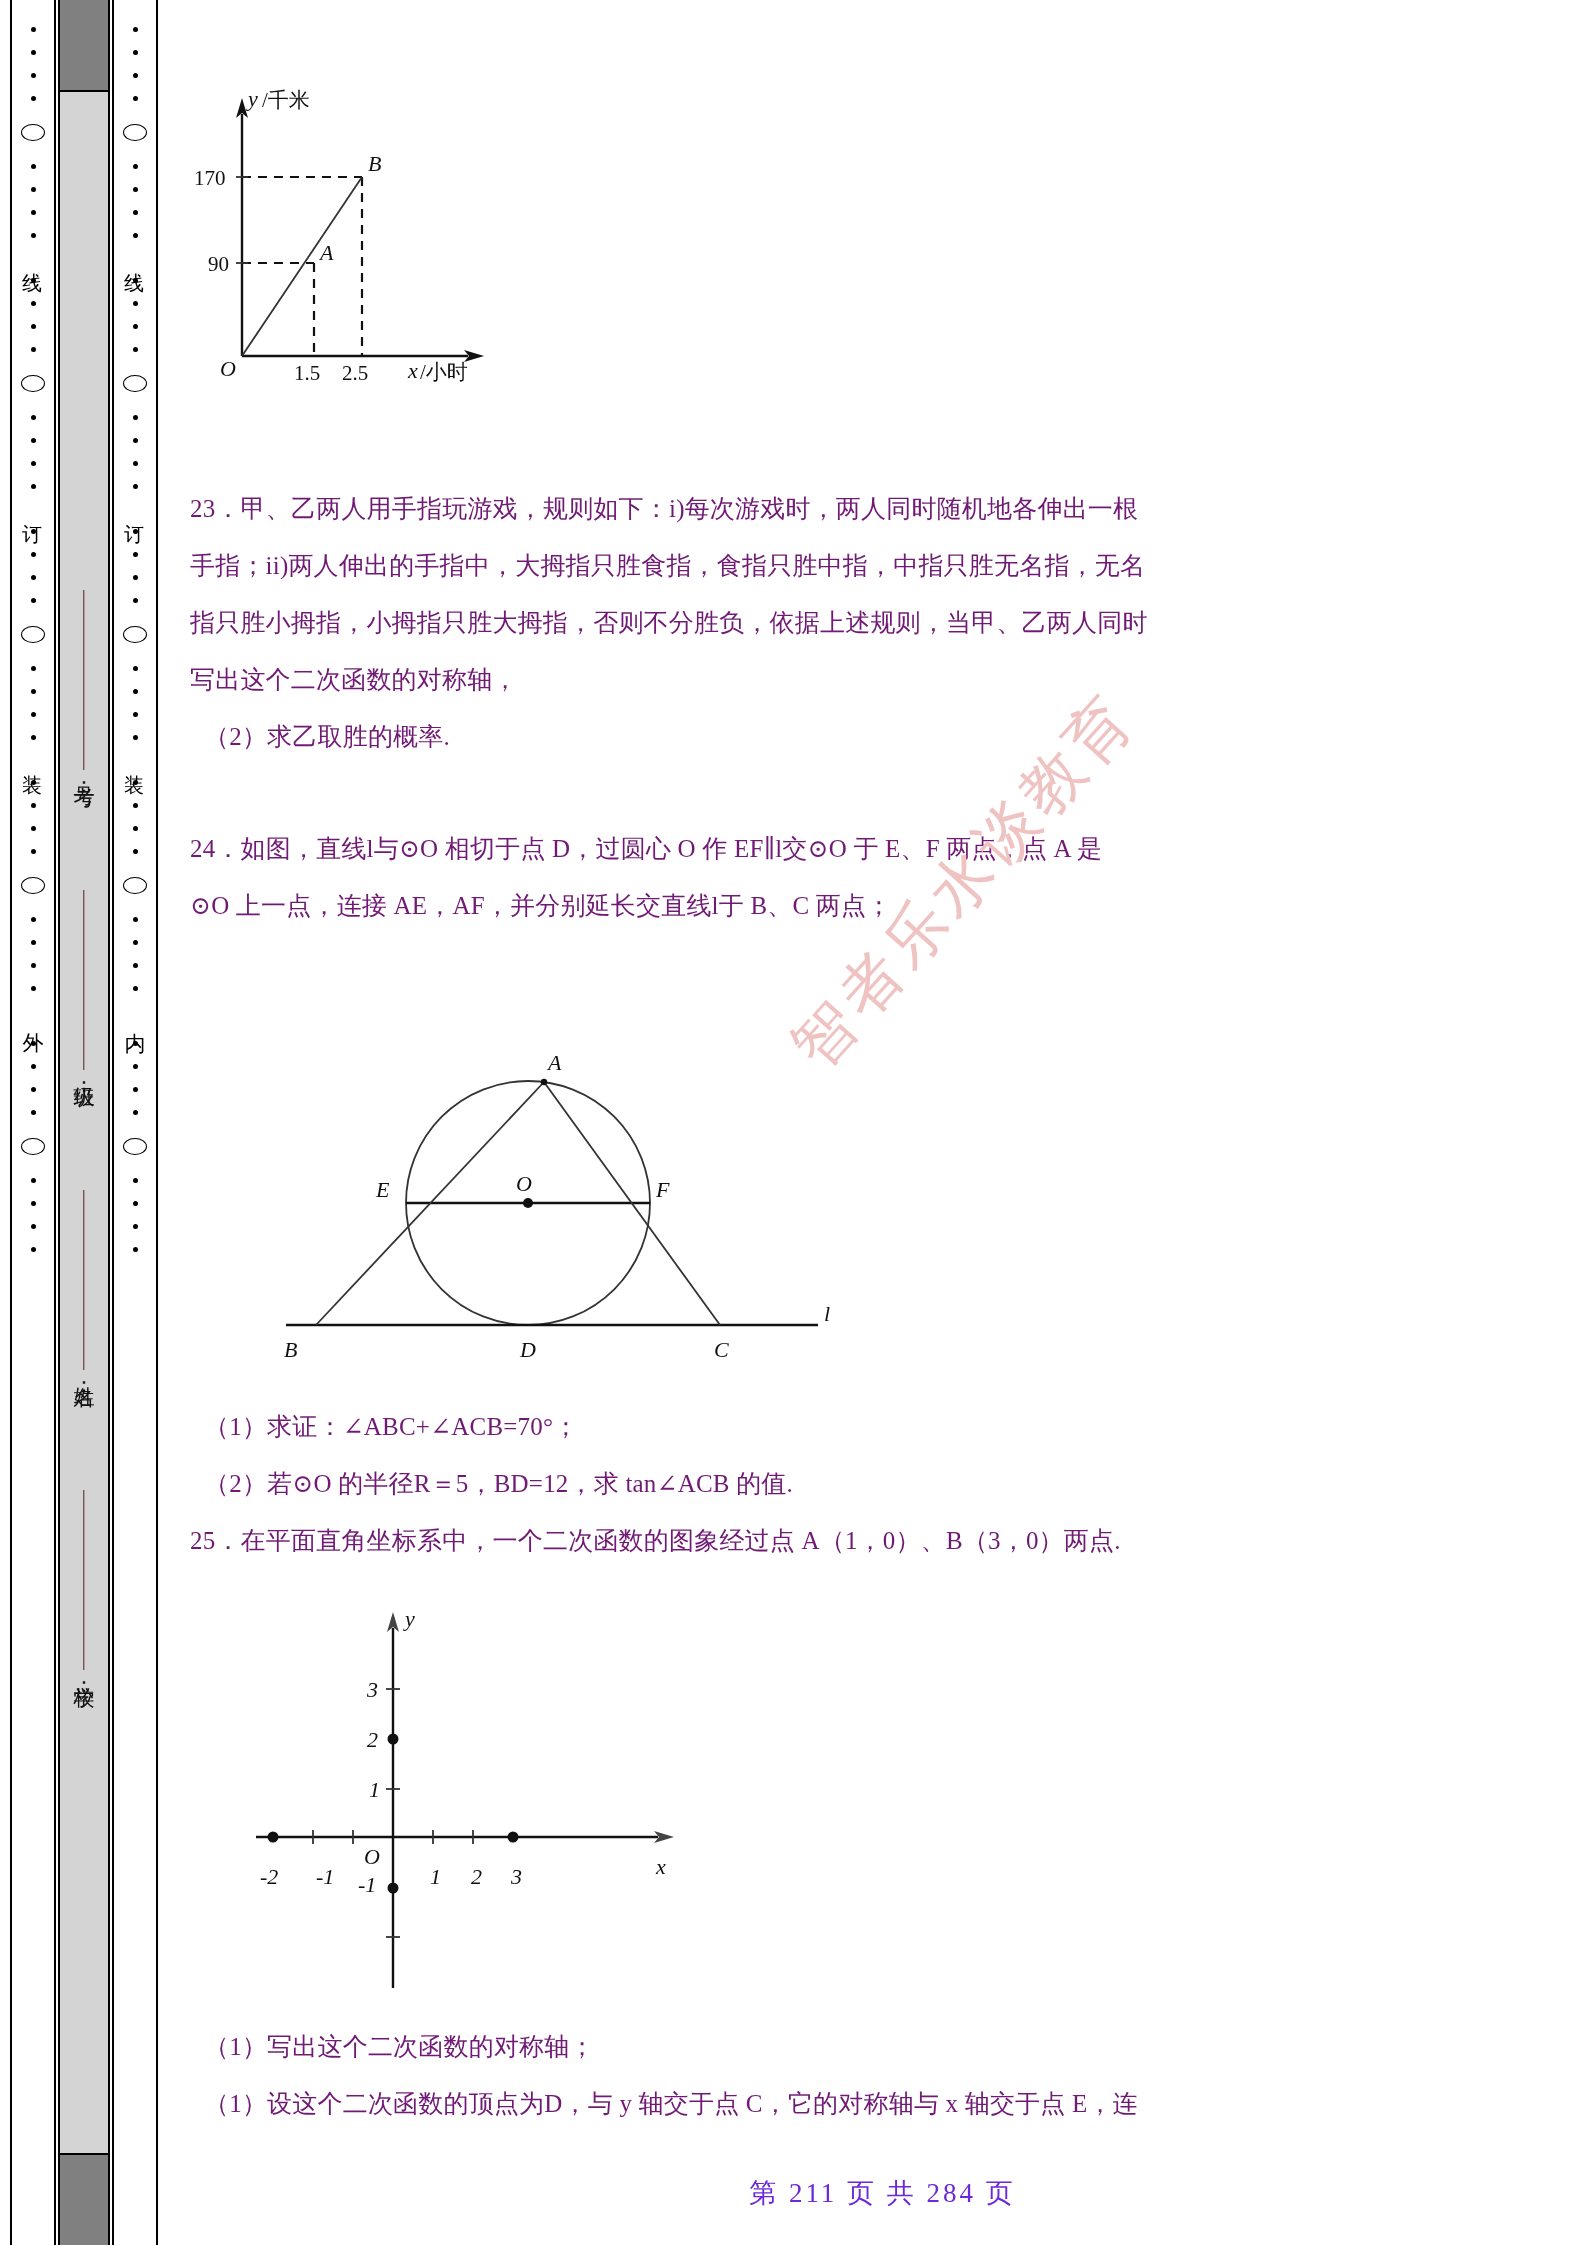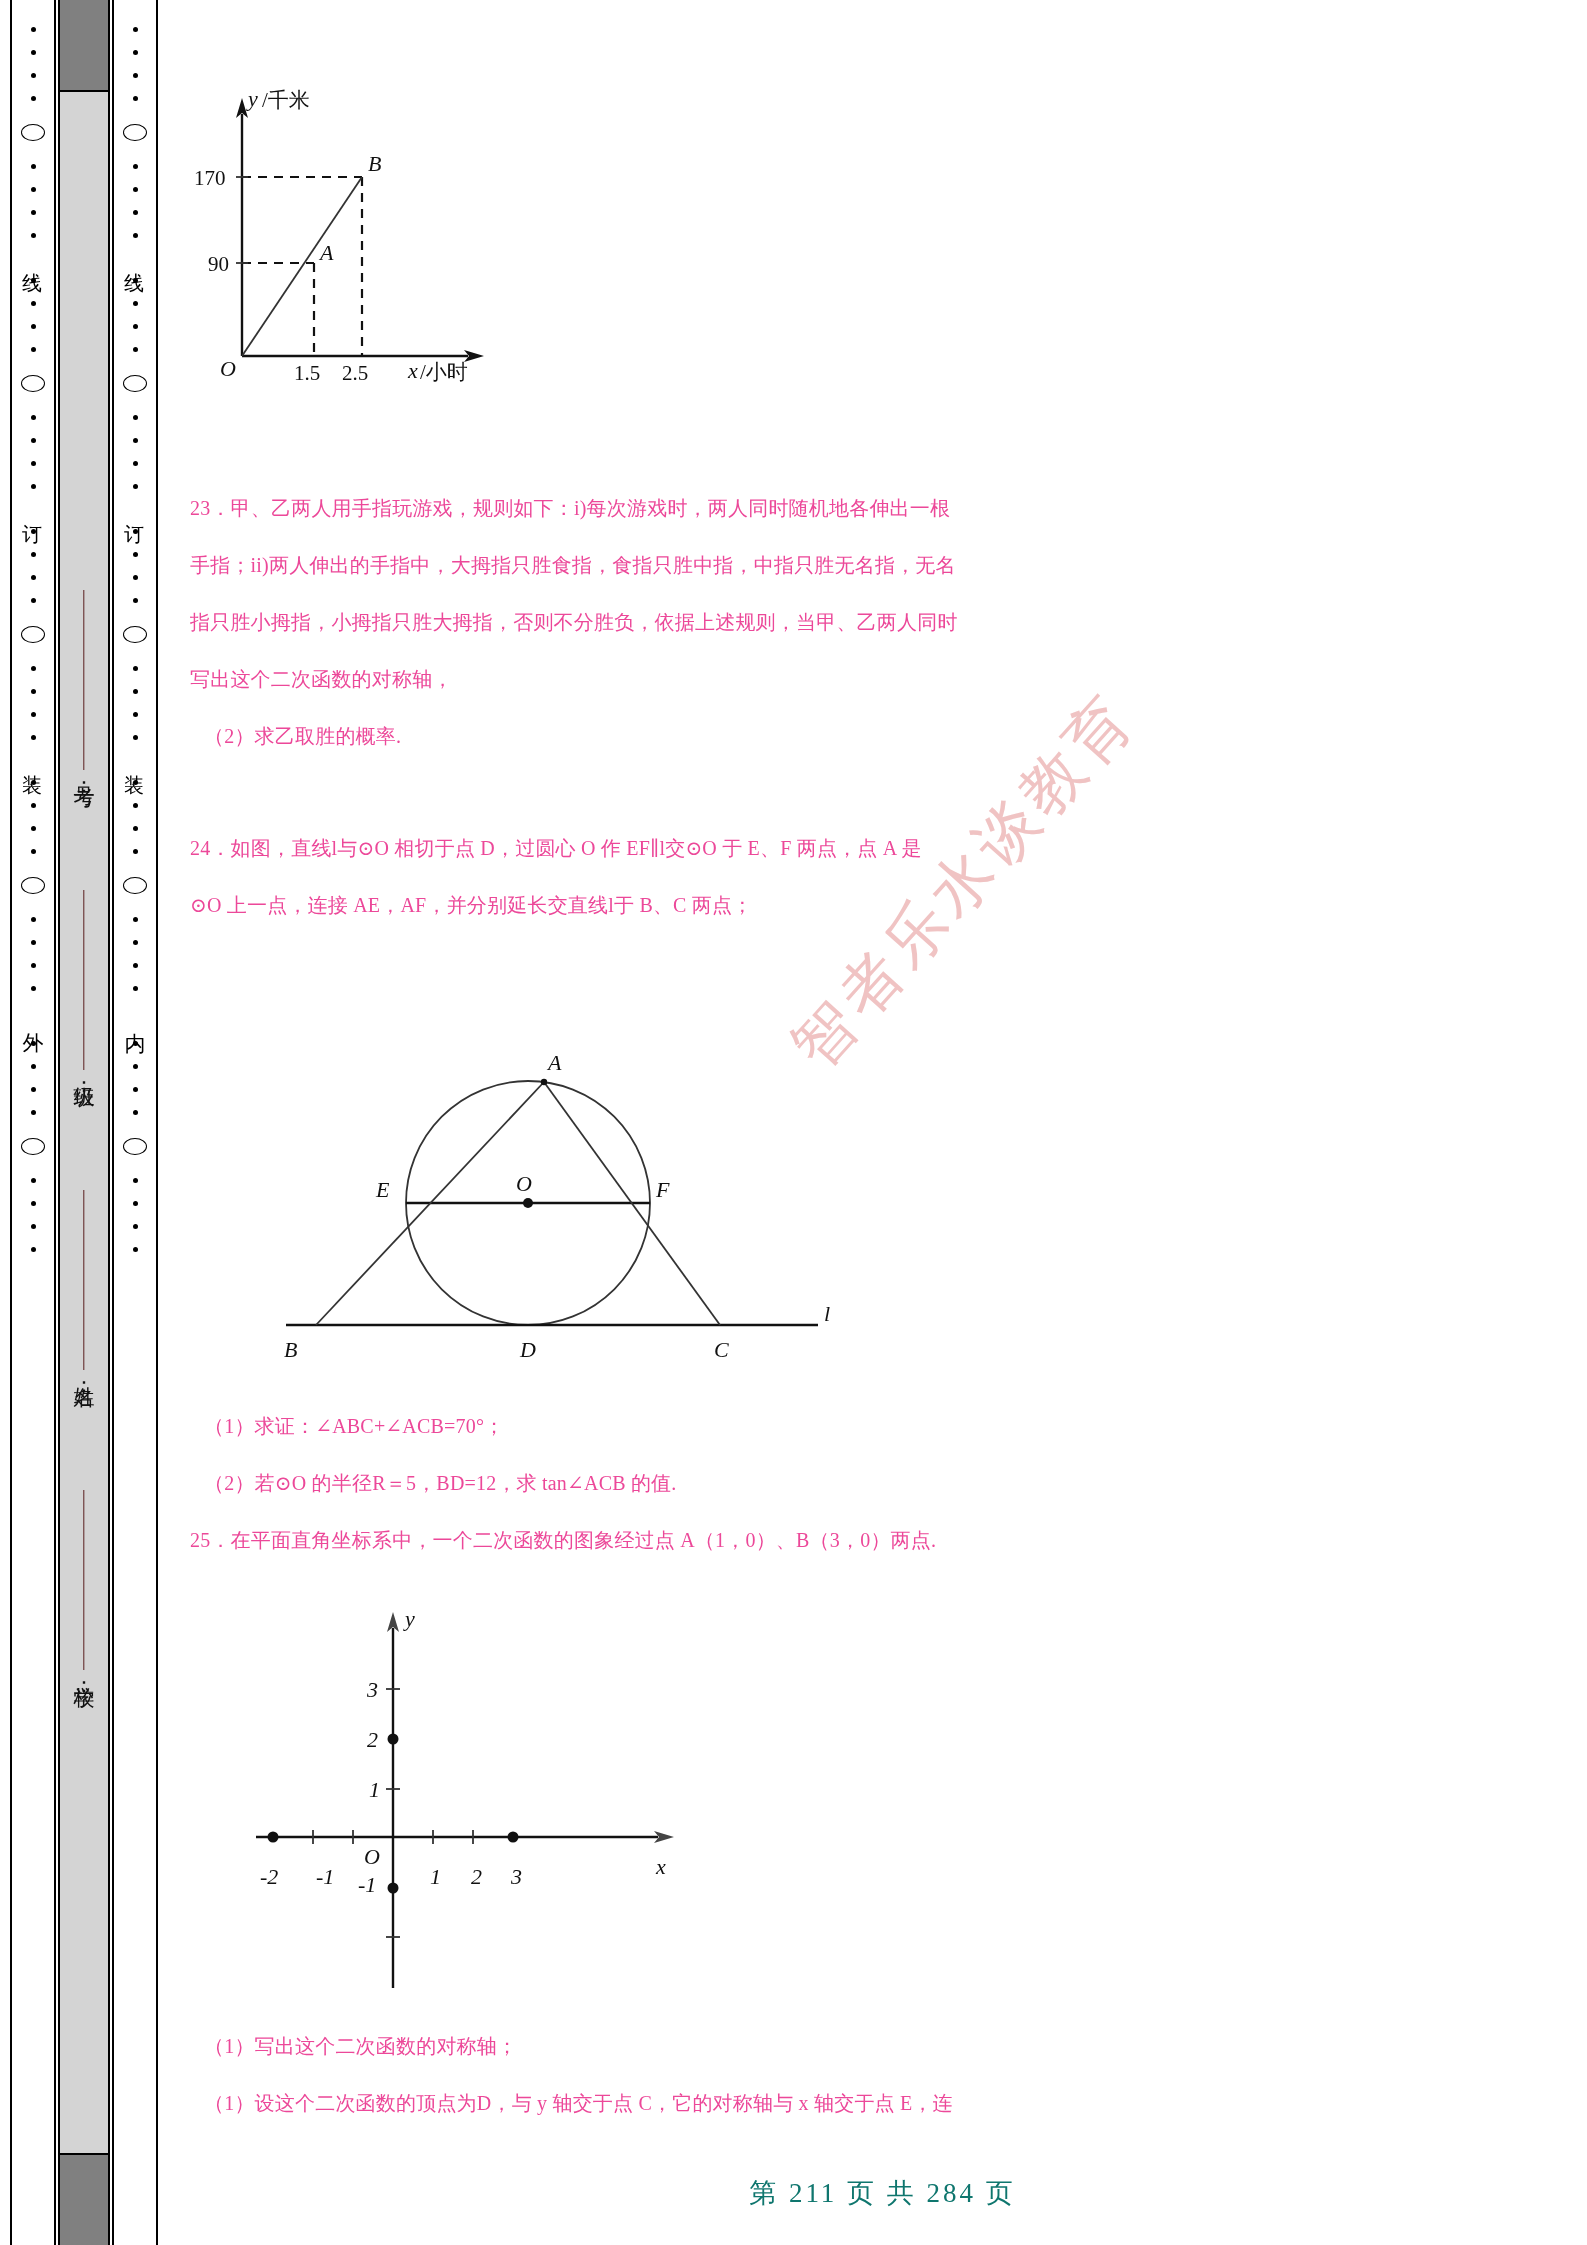--- a/index.html
+++ b/index.html
@@ -55,30 +55,30 @@
   .mid-rule{
     position:absolute; left:50%; transform:translateX(-50%);
     width:1.4px; background:#5a1f1f;
   }
 
   
   .content{
     position:absolute; left:178px; top:0; width:1409px; height:2245px;
   }
   .qtext{
-    font-size:20px; line-height:57px; color:#ec4899;
+    font-size:25px; line-height:57px; color:#701a75;
     font-family:"Liberation Serif","DejaVu Serif",serif;
     letter-spacing:0.2px;
   }
   .qblock{ position:absolute; }
   .indent{ padding-left:14px; }
 
   .footer{
     position:absolute; left:0; bottom:34px; width:1409px;
-    text-align:center; font-size:27px; color:#0f766e; letter-spacing:3px;
+    text-align:center; font-size:27px; color:#6d28d9; letter-spacing:3px;
   }
 
   
   .fig{ position:absolute; }
   svg{ display:block; overflow:visible;}
   .axis{ stroke:#111; stroke-width:2.4; fill:none;}
   .thin{ stroke:#333; stroke-width:1.8; fill:none;}
   .dash{ stroke:#111; stroke-width:2.2; fill:none; stroke-dasharray:9 7;}
   .lbl{ font-family:"Liberation Serif","DejaVu Serif",serif; font-size:21px; fill:#111;}
   .lbl-i{ font-family:"Liberation Serif","DejaVu Serif",serif; font-style:italic; font-size:22px; fill:#111;}

